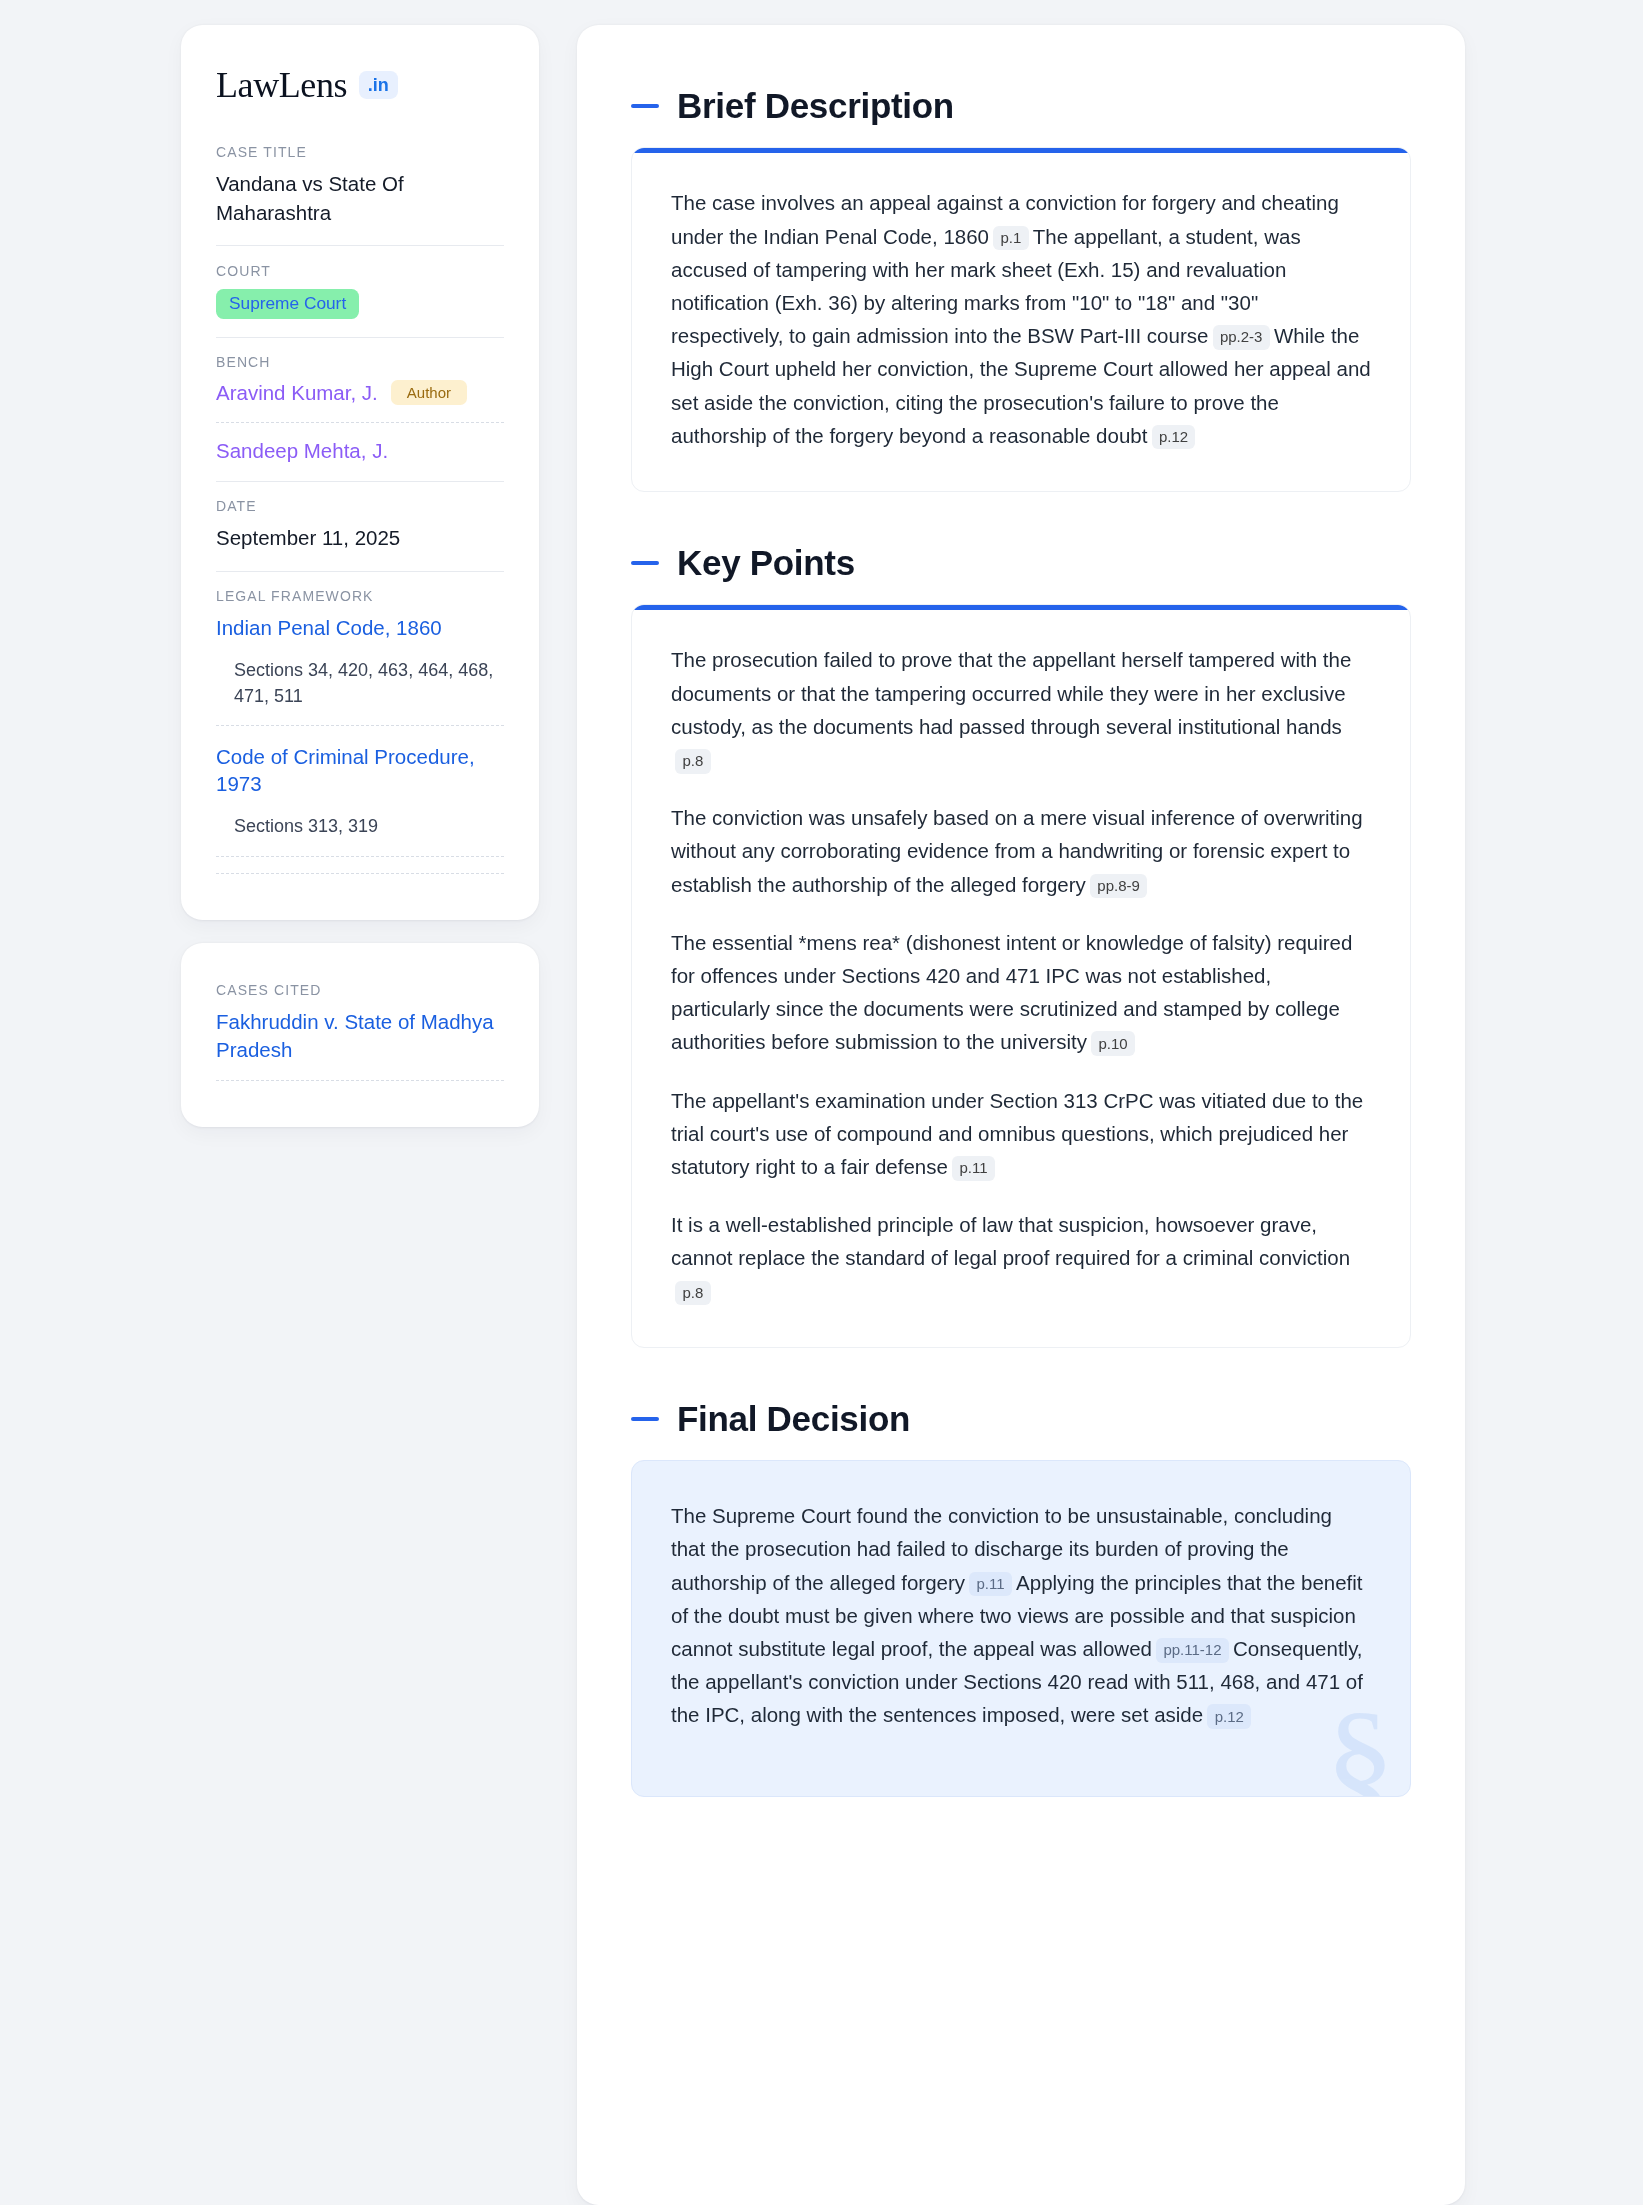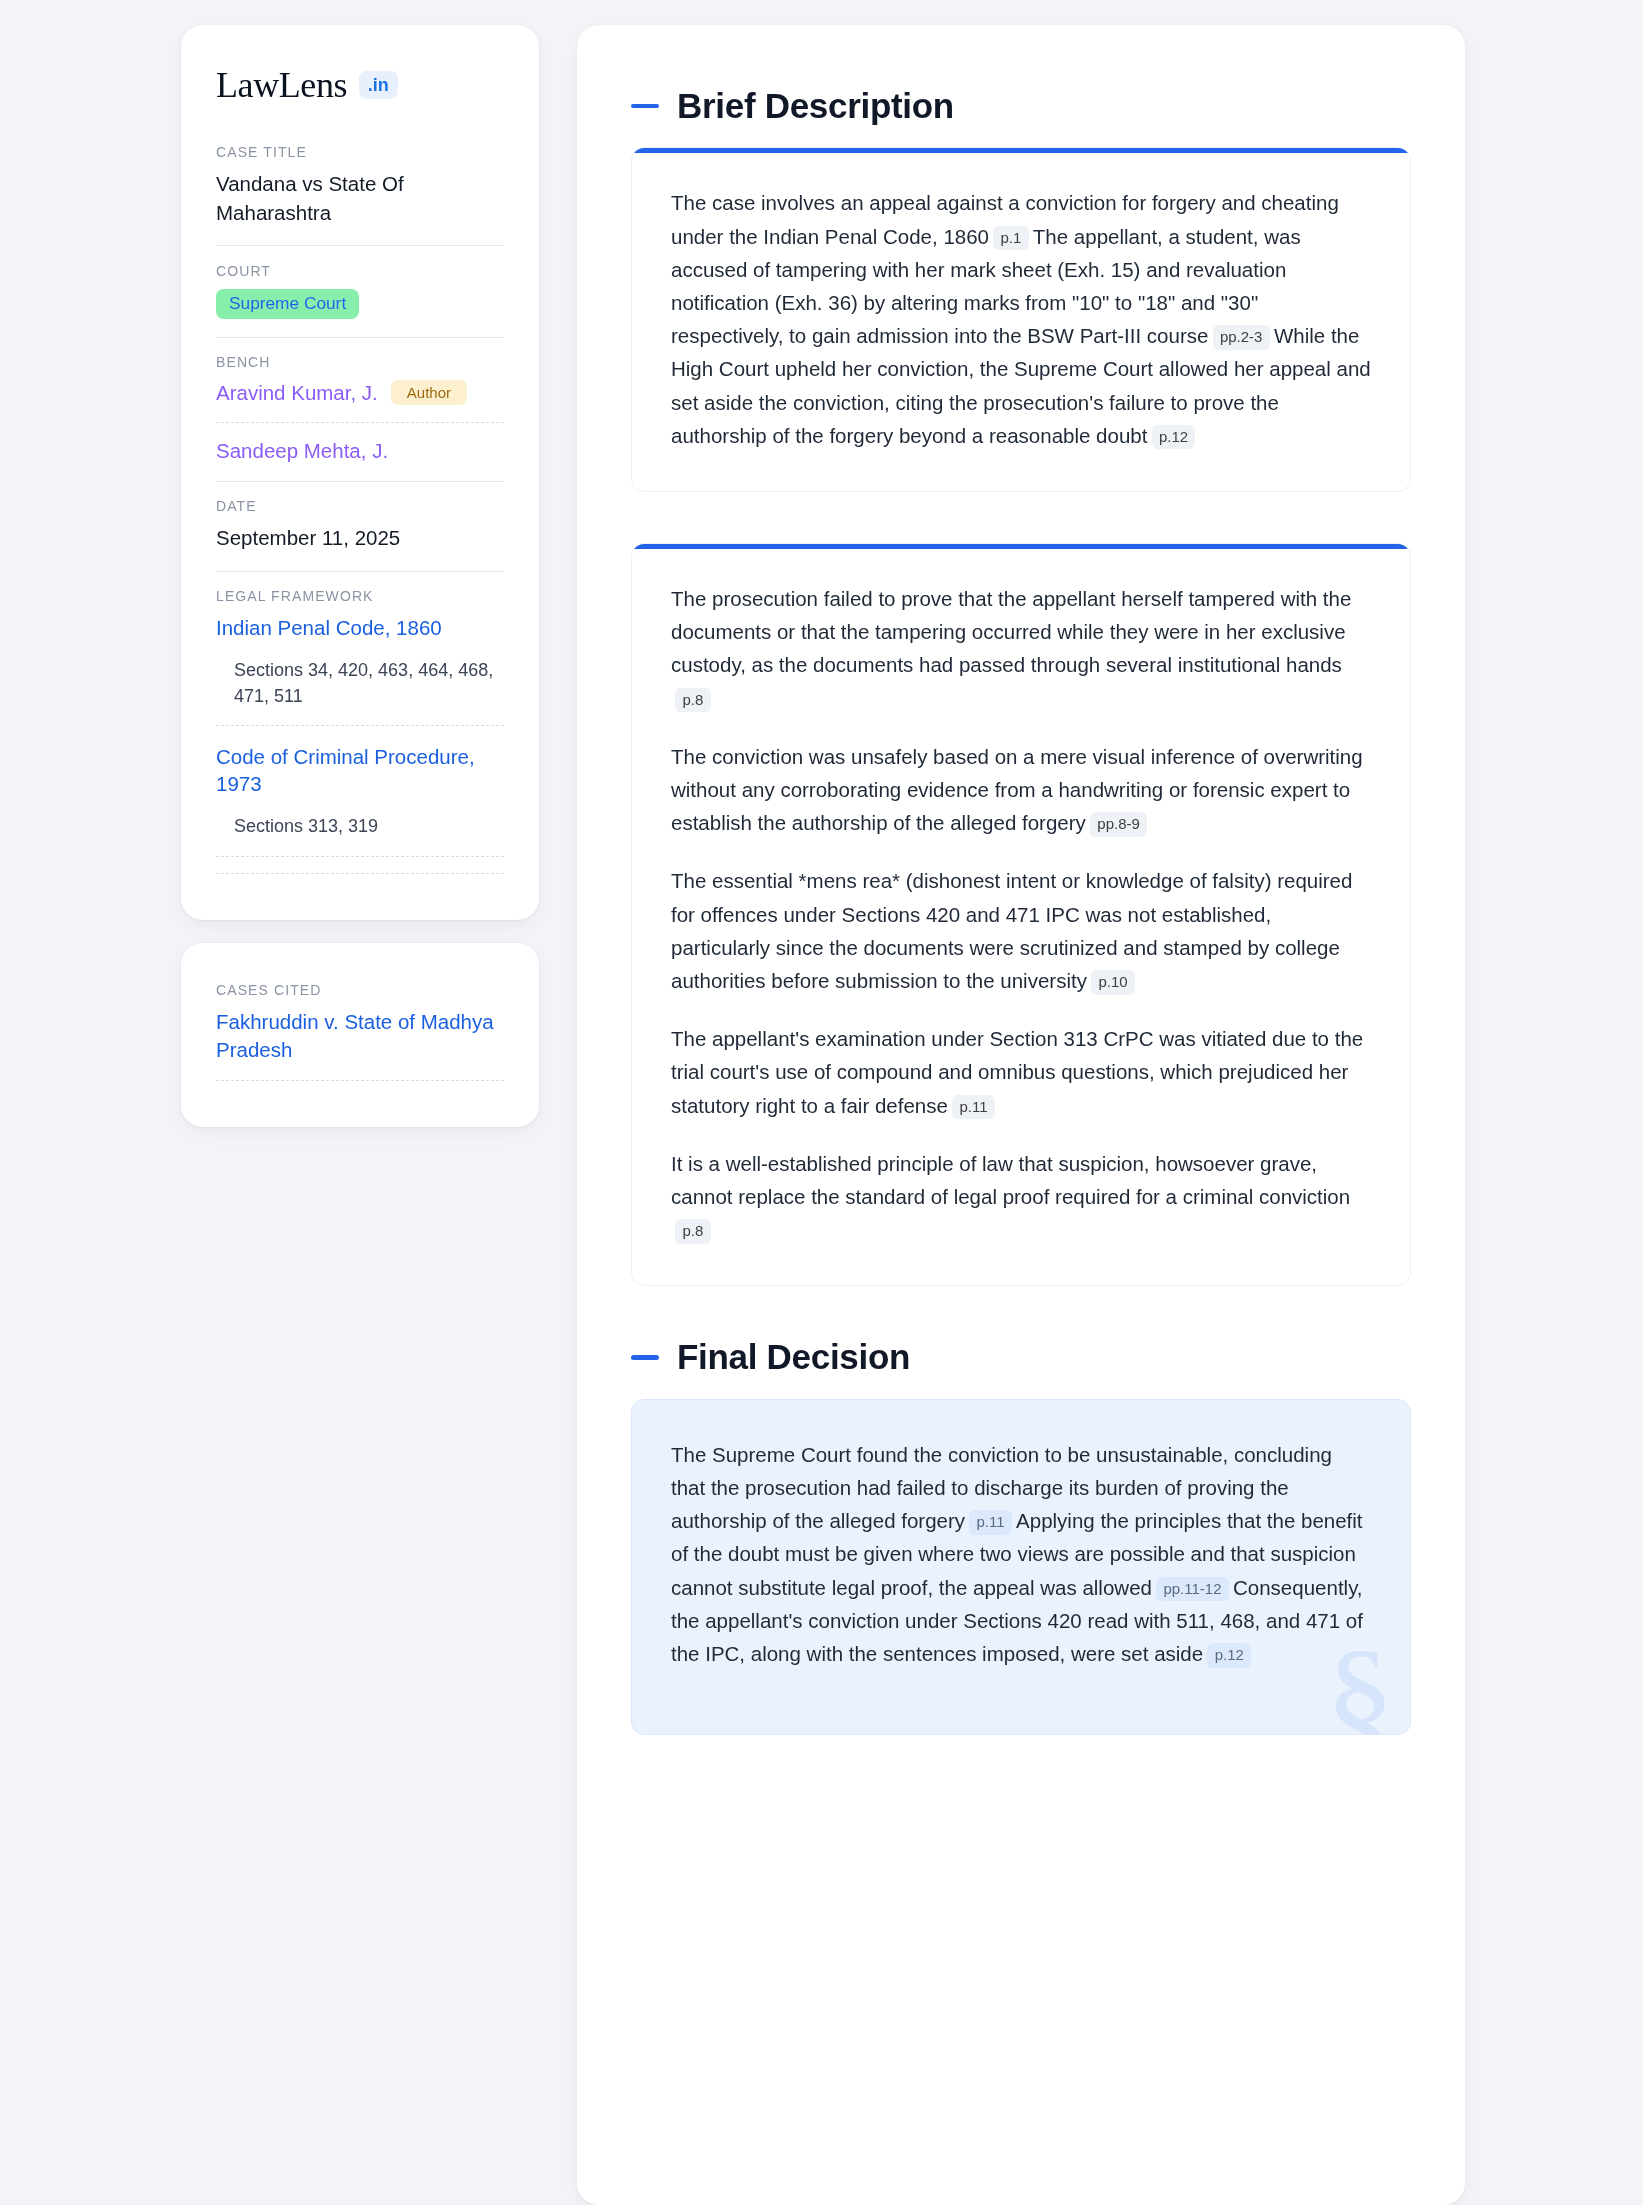--- a/index.html
+++ b/index.html
@@ -277,20 +277,24 @@
       <span class="sec-dash"></span>
       <span class="sec-title">Brief Description</span>
     </div>
 
     <div class="panel">
       <p class="para">
         <span>The case involves an appeal against a conviction for forgery and cheating under the Indian Penal Code, 1860</span><span class="cite">p.1</span><span>The appellant, a student, was accused of tampering with her mark sheet (Exh. 15) and revaluation notification (Exh. 36) by altering marks from "10" to "18" and "30" respectively, to gain admission into the BSW Part-III course</span><span class="cite">pp.2-3</span><span>While the High Court upheld her conviction, the Supreme Court allowed her appeal and set aside the conviction, citing the prosecution's failure to prove the authorship of the forgery beyond a reasonable doubt</span><span class="cite">p.12</span>
       </p>
     </div>
 
+    <div class="sec-head">
+      <span class="sec-dash"></span>
+      <span class="sec-title">Key Points</span>
+    </div>
 
     <div class="panel">
       <p class="para">
         <span>The prosecution failed to prove that the appellant herself tampered with the documents or that the tampering occurred while they were in her exclusive custody, as the documents had passed through several institutional hands</span><span class="cite">p.8</span>
       </p>
       <p class="para">
         <span>The conviction was unsafely based on a mere visual inference of overwriting without any corroborating evidence from a handwriting or forensic expert to establish the authorship of the alleged forgery</span><span class="cite">pp.8-9</span>
       </p>
       <p class="para">
         <span>The essential *mens rea* (dishonest intent or knowledge of falsity) required for offences under Sections 420 and 471 IPC was not established, particularly since the documents were scrutinized and stamped by college authorities before submission to the university</span><span class="cite">p.10</span>

